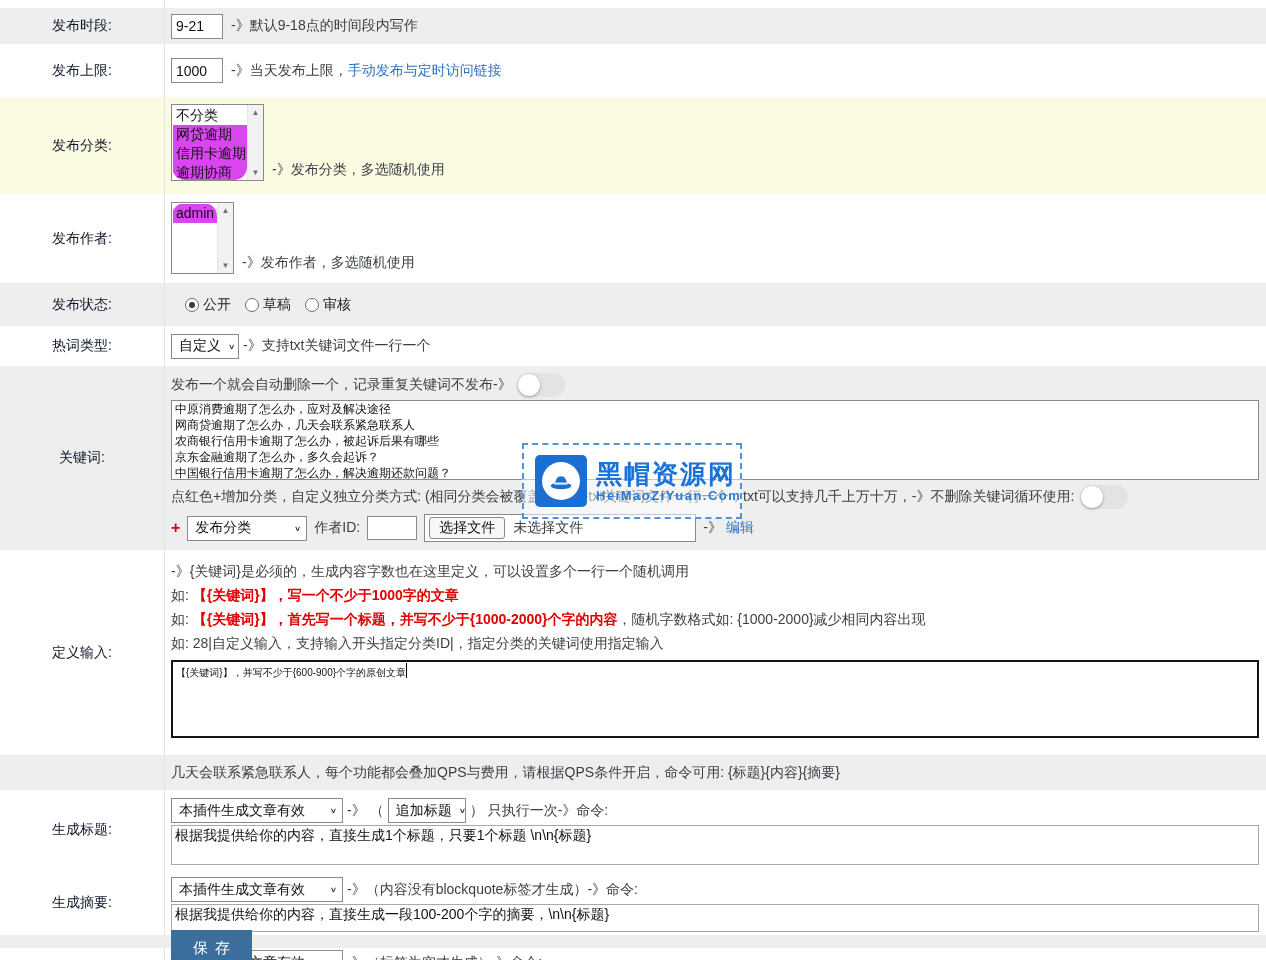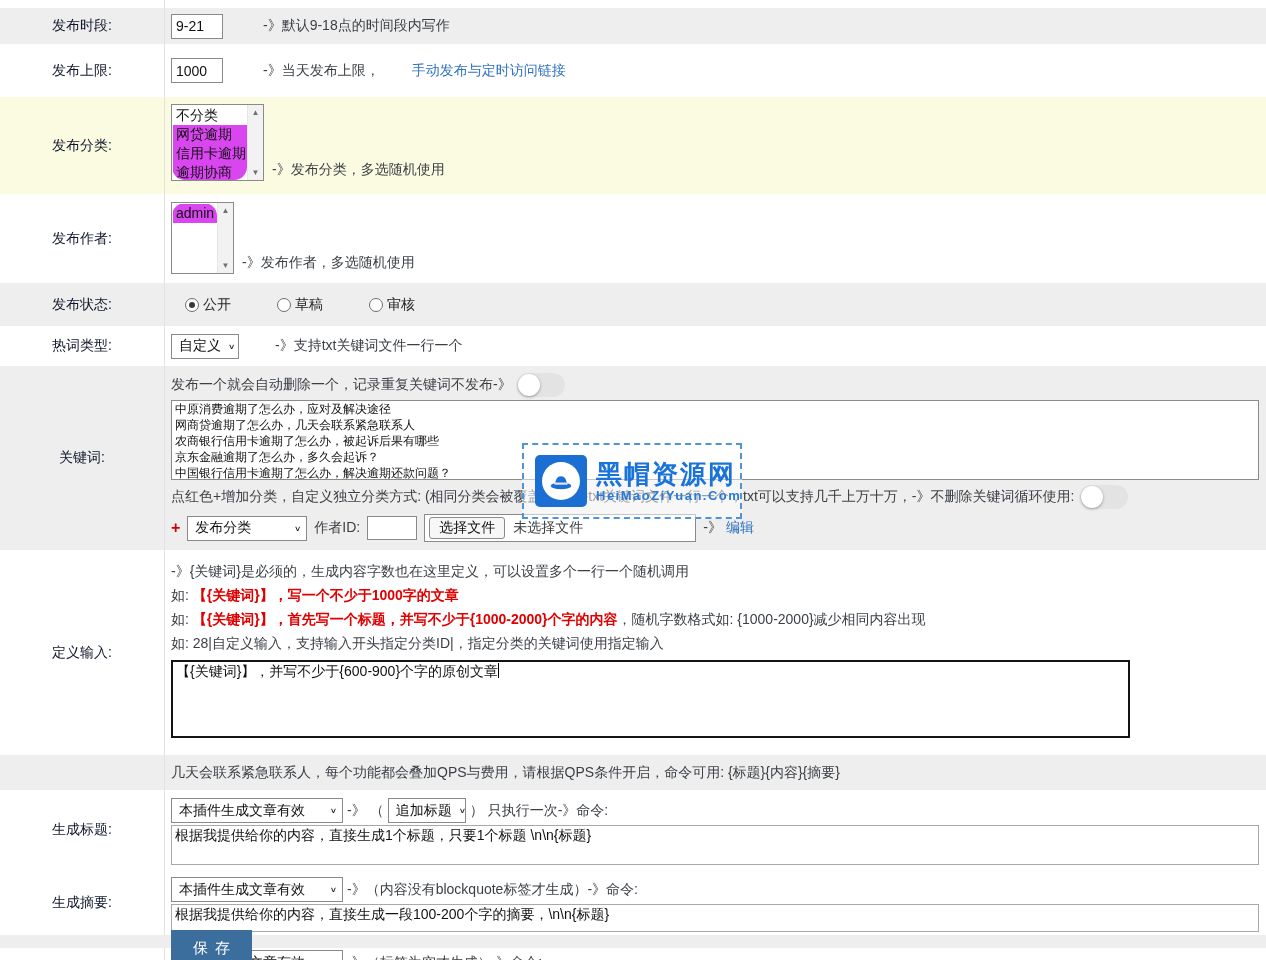--- a/index.html
+++ b/index.html
@@ -11,21 +11,21 @@
   .lbl { flex:0 0 165px; width:165px; display:flex; align-items:center; justify-content:center;
          border-right:1px solid #e2e2e2; color:#0f172a; }
   .content { flex:1; padding-left:6px; position:relative; min-width:0; }
   .bg-gray { background:#eeeeee; }
   .bg-yellow { background:#fbfbe2; }
 
   .h8{height:8px;} .h36{height:36px;} .h44{height:53px;} .h97{height:97px;} .h89{height:89px;}
   .h43{height:43px;} .h40{height:40px;} .h184{height:184px;} .h205{height:205px;} .h35{height:35px;}
   .h80{height:80px;} .h65{height:65px;} .h13{height:13px;} .h21{height:21px;}
 
-  .vcenter { display:flex; align-items:center;gap:32px; }
+  .vcenter { display:flex; align-items:center; }
 
   .tinput { height:25px; border:1px solid #8a8a8a; background:#fff; font:inherit; color:#111;
             padding:1px 4px; width:52px; }
   .hint { margin-left:8px; white-space:nowrap; }
   .link { color:#2d71c1; cursor:pointer; }
 
   
   .sel-box { display:inline-flex; align-items:center; justify-content:space-between;
              border:1px solid #8a8a8a; background:#fff; height:25px; padding:0 5px 0 7px;
              color:#111; white-space:nowrap; }
@@ -63,22 +63,22 @@
   .plus { color:#d40000; font-weight:bold; font-size:16px; }
   .file-wrap { display:flex; align-items:center; border:1px solid #8a8a8a; background:#fff;
                height:28px; width:272px; padding:2px 4px; gap:8px; }
   .file-btn { border:1px solid #8a8a8a; background:#f7f7f7; border-radius:3px; height:22px;
               padding:0 9px; font:inherit; color:#111; display:inline-flex; align-items:center; }
 
   
   .di-line { margin-top:8px; line-height:16px; white-space:nowrap; }
   .di-first { margin-top:13px; }
   .red { color:#e00000; font-weight:bold; }
-  .di-ta { margin-top:9px; width:959px; height:78px; border:2px solid #141414; background:#fff;
-           padding:1px 3px; font-size:14px; line-height:17px; color:#111; }
+  .di-ta { margin-top:9px; width:1088px; height:78px; border:2px solid #141414; background:#fff;
+           padding:1px 3px; font-size:10px; line-height:17px; color:#111; }
   .caret { display:inline-block; width:1px; height:15px; background:#000; vertical-align:-2px; }
 
   .gline { margin-top:8px; display:flex; align-items:center; gap:4px; white-space:nowrap; }
   .g-ta { display:block; width:1088px; border:1px solid #a9a9a9; background:#fff; margin-top:2px;
           font-size:14px; line-height:17px; color:#111; padding:1px 3px; }
   .g-ta.t40 { height:40px; } .g-ta.t28 { height:28px; }
   .sel-w172 { width:172px; } .sel-w78 { width:78px; } .sel-w120 { width:120px; } .sel-w68 { width:68px; }
 
   
   .watermark { position:absolute; left:522px; top:443px; width:220px; height:76px;

